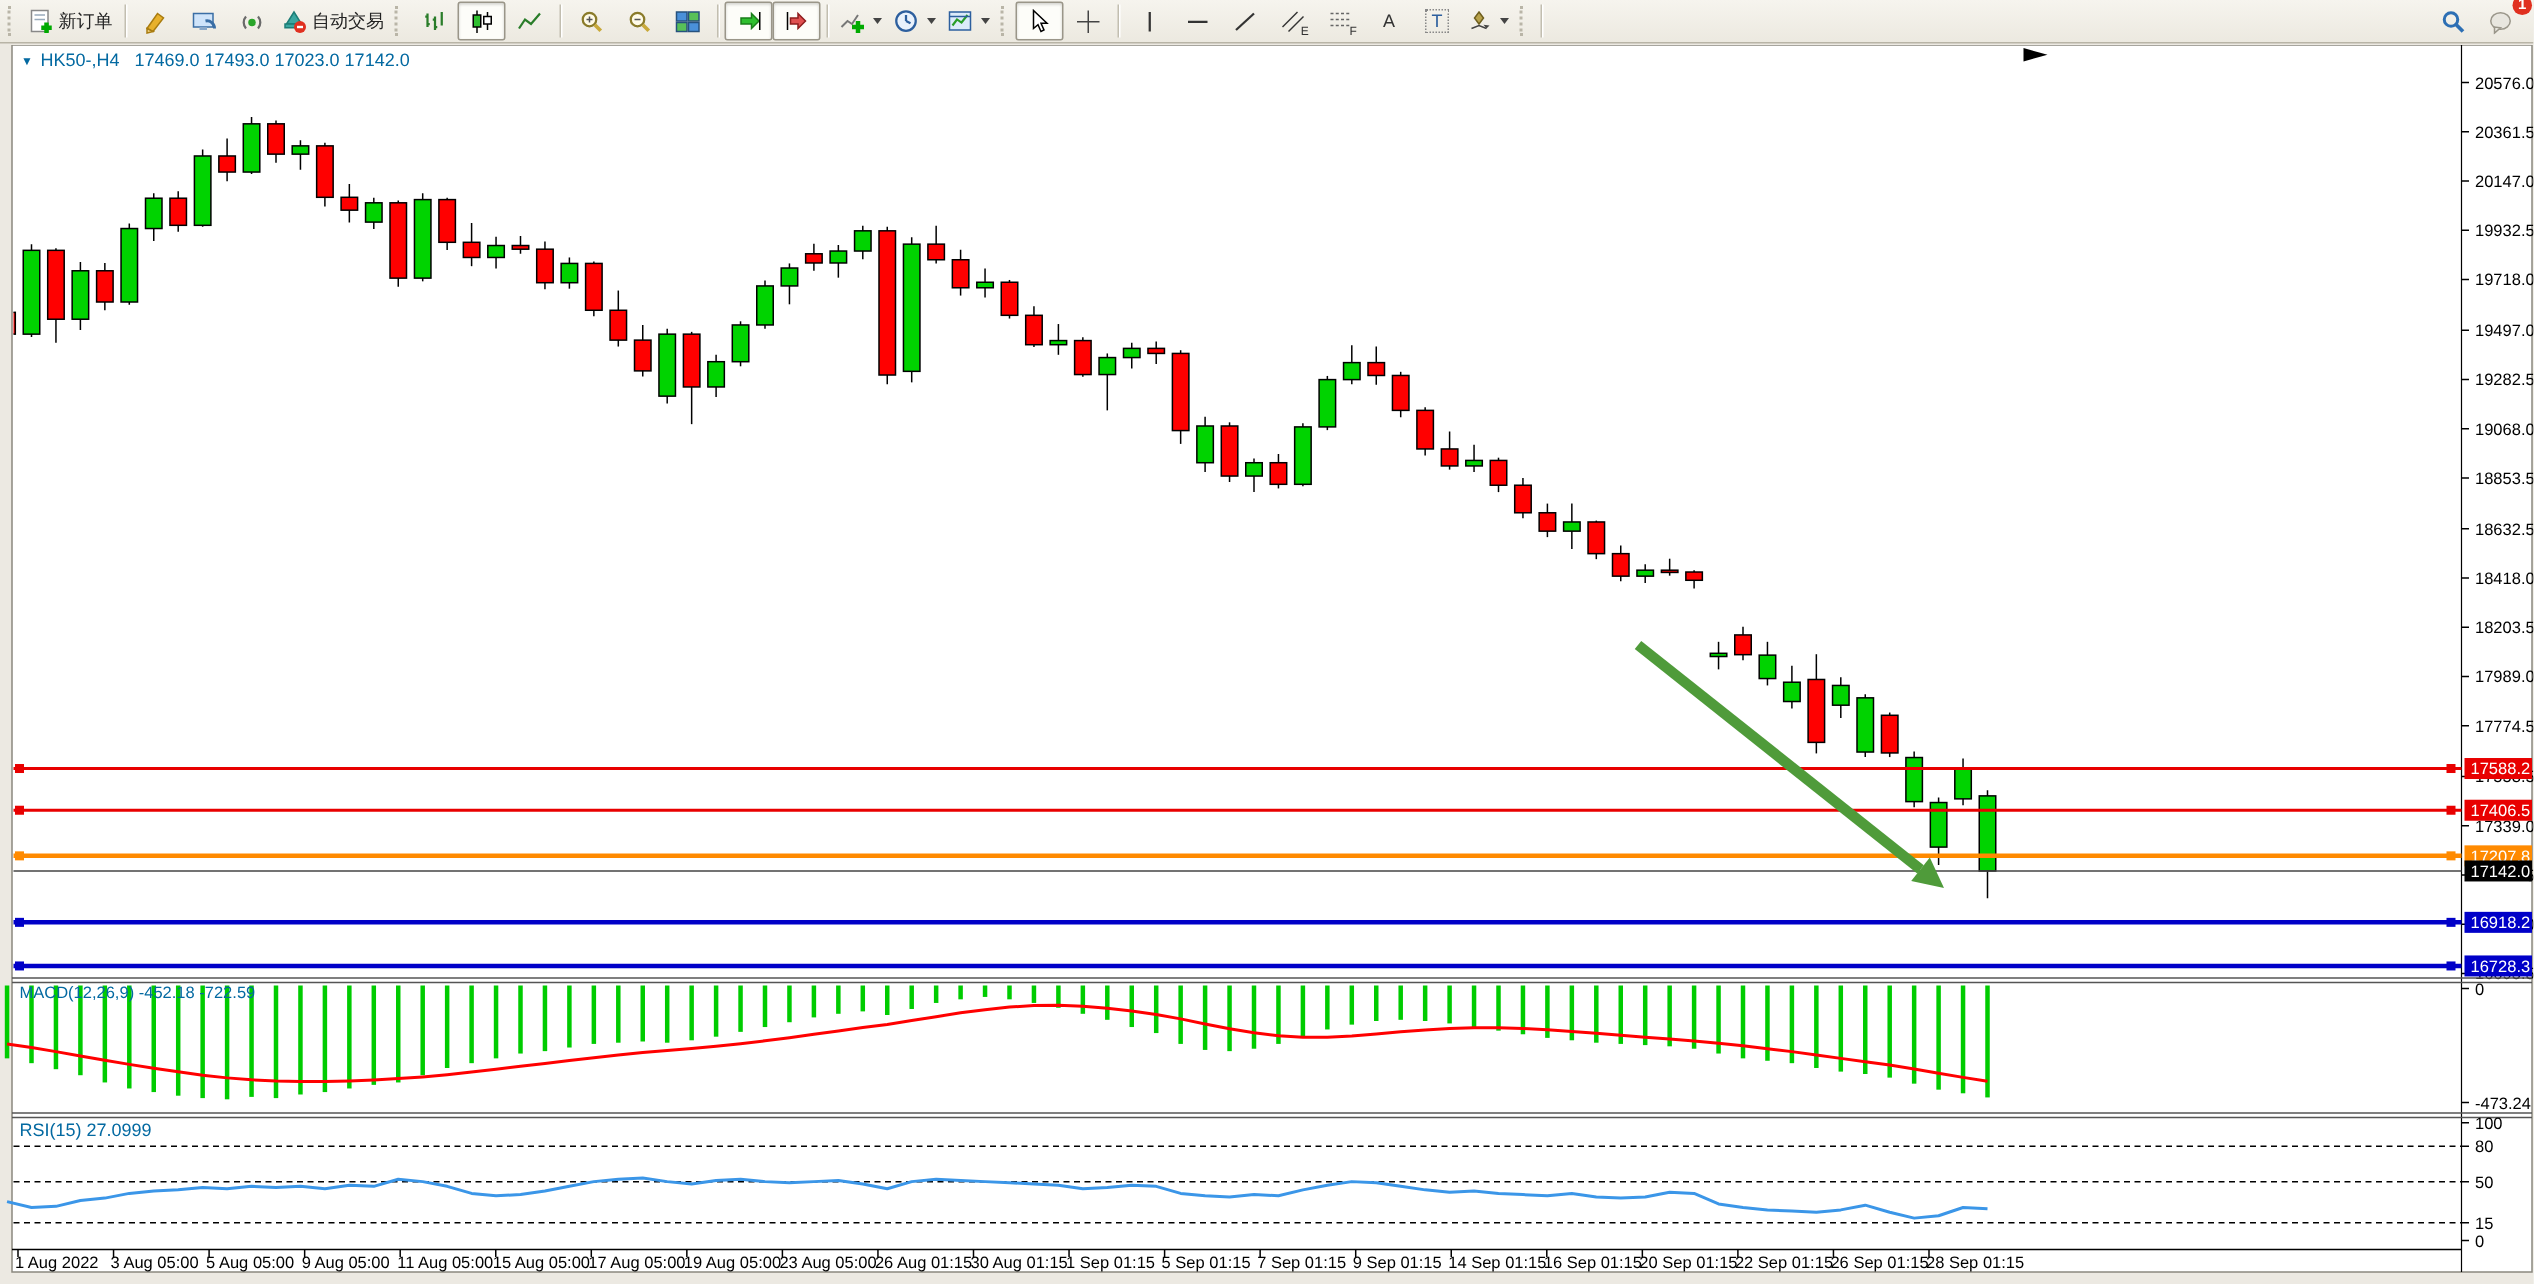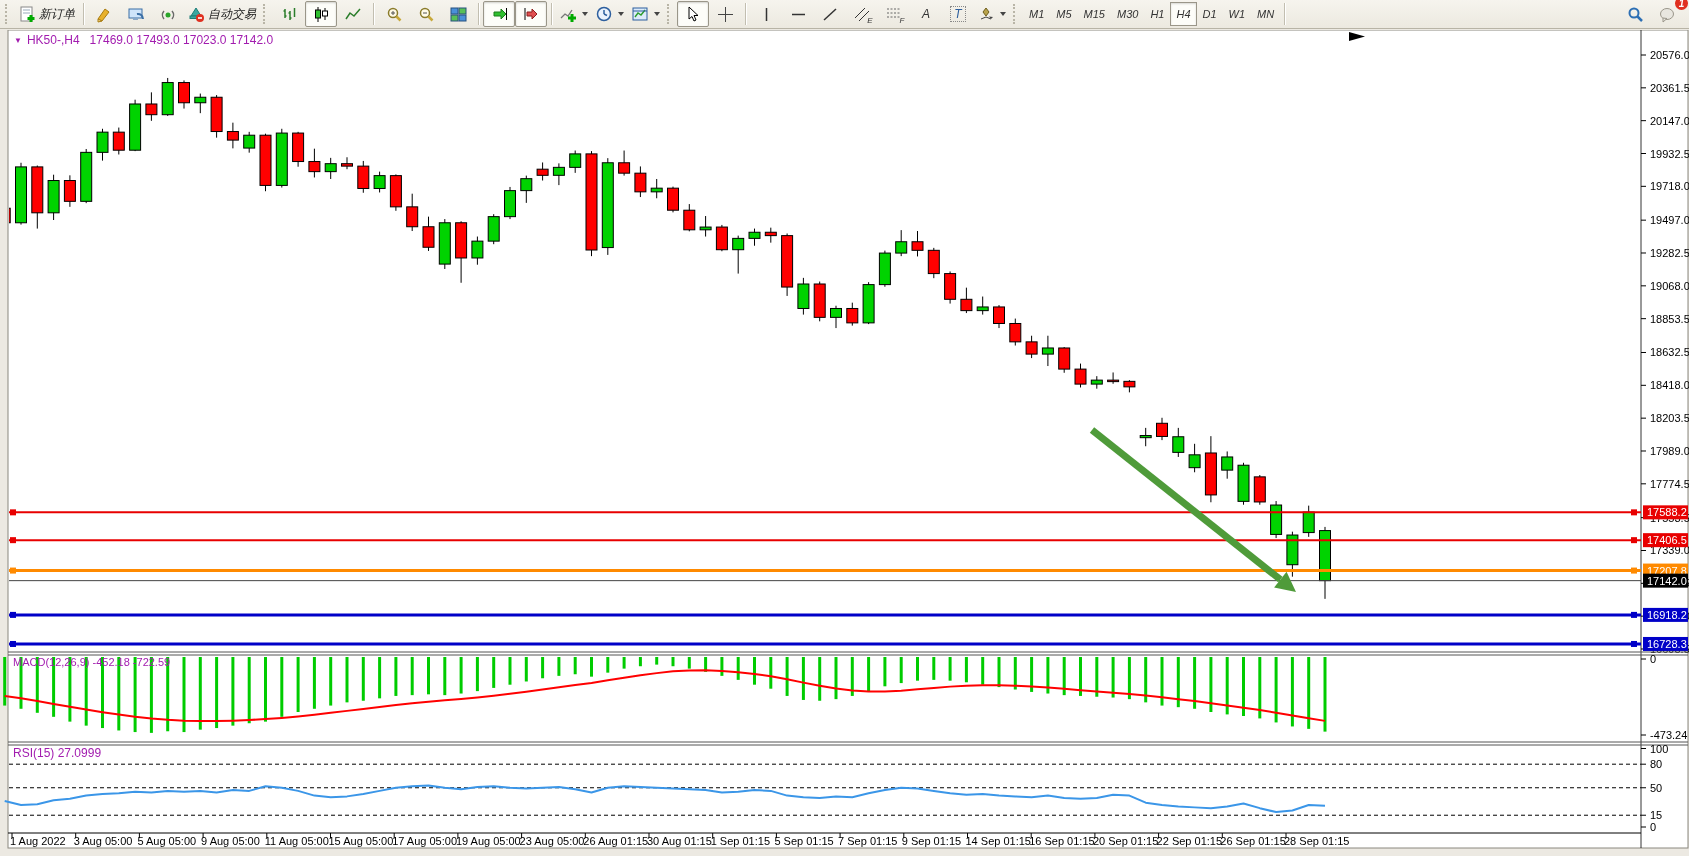--- a/index.html
+++ b/index.html
@@ -1,41 +1,41 @@
 <!DOCTYPE html>
 <html><head>
 <meta charset="utf-8">
 <style>
   html,body{margin:0;padding:0;background:#ece9e2;font-family:"Liberation Sans",sans-serif;}
   #app{position:relative;width:1689px;height:856px;overflow:hidden;}
 
   
   #toolbar{position:absolute;left:0;top:0;width:1689px;height:29px;
     background:linear-gradient(#f6f4ee,#ece9e0);border-bottom:1px solid #b8b4a6;
-    display:flex;align-items:center;box-sizing:border-box;padding-left:2px;font-style:italic;}
+    display:flex;align-items:center;box-sizing:border-box;padding-left:2px;}
   .grip{width:5px;height:20px;margin:0 3px;border-left:2px dotted #b9b5a7;}
   .sep{width:1px;height:22px;background:#c2beb0;margin:0 4px;box-shadow:1px 0 0 #fff;}
   .tbtn{height:24px;min-width:24px;display:flex;align-items:center;justify-content:center;
     padding:0 3px;border:1px solid transparent;border-radius:2px;color:#222;font-size:12px;gap:3px;}
   .tbtn.on{border:1px solid #9a9689;background:#fdfdf9;box-shadow:inset 0 1px 2px rgba(0,0,0,.18);}
   .tbtn .lbl{font-size:12px;white-space:nowrap;}
   .tf{font-size:11px;color:#333;padding:0 5px;height:22px;display:flex;align-items:center;border:1px solid transparent;}
   .tf.on{border:1px solid #9a9689;background:#fdfdf9;box-shadow:inset 0 1px 2px rgba(0,0,0,.15);}
   .dd{width:0;height:0;border-left:3px solid transparent;border-right:3px solid transparent;border-top:4px solid #444;margin-left:2px;}
   .ic{position:relative;width:17px;height:17px;display:inline-block;}
   .ic svg{position:absolute;left:0;top:0;}
   #right-tools{margin-left:auto;display:flex;align-items:center;margin-right:6px;}
   #chat-badge{position:absolute;right:-6px;top:-5px;background:#e03020;color:#fff;font-size:10px;
     width:13px;height:13px;border-radius:50%;display:flex;align-items:center;justify-content:center;font-weight:bold;}
   .tool-glyph{font-size:12px;color:#333;}
   .sub{font-size:8px;color:#333;position:absolute;right:-2px;bottom:-2px;}
 
   
   #chart-svg{position:absolute;left:0;top:30px;}
-  .overlay-label{position:absolute;color:#a21caf;font-size:12px;white-space:nowrap;z-index:5;}
+  .overlay-label{position:absolute;color:#0369a1;font-size:12px;white-space:nowrap;z-index:5;}
   #chart-title{left:14px;top:33px;}
   #chart-title .caret{font-size:8px;vertical-align:1px;margin-right:5px;}
   #chart-title .sym{margin-right:10px;}
   #macd-label{left:13px;top:656px;font-size:11px;}
   #rsi-label{left:13px;top:746px;font-size:12px;}
   text{font-family:"Liberation Sans",sans-serif;}
 </style>
 </head>
 <body>
 
@@ -282,31 +282,20 @@
         <svg width="17" height="17">
             <polygon points="8,2 11,6 8,10 5,6" fill="#b8a24a" stroke="#6e5e1e"></polygon>
             <polyline points="3,13 8,11 13,13" fill="none" stroke="#444"></polyline>
             <polygon points="13,13 11,10.5 15,11" fill="#444"></polygon>
           </svg>
       </span>
         <span class="dd"></span>
     </div>
     <div class="grip"></div>
 
-    <div id="tf-group" style="display: flex;">
-        <div class="tf">M1</div>
-        <div class="tf">M5</div>
-        <div class="tf">M15</div>
-        <div class="tf">M30</div>
-        <div class="tf">H1</div>
-        <div class="tf on">H4</div>
-        <div class="tf">D1</div>
-        <div class="tf">W1</div>
-        <div class="tf">MN</div>
-      </div>
     <div class="sep"></div>
 
     <div id="right-tools">
       <div class="tbtn">
         <span class="ic">
           <svg width="17" height="17">
               <circle cx="7" cy="7" r="4.5" fill="none" stroke="#2d6fb4" stroke-width="2"></circle>
               <line x1="10.5" y1="10.5" x2="15" y2="15" stroke="#2d6fb4" stroke-width="2.5"></line>
             </svg>
         </span>

